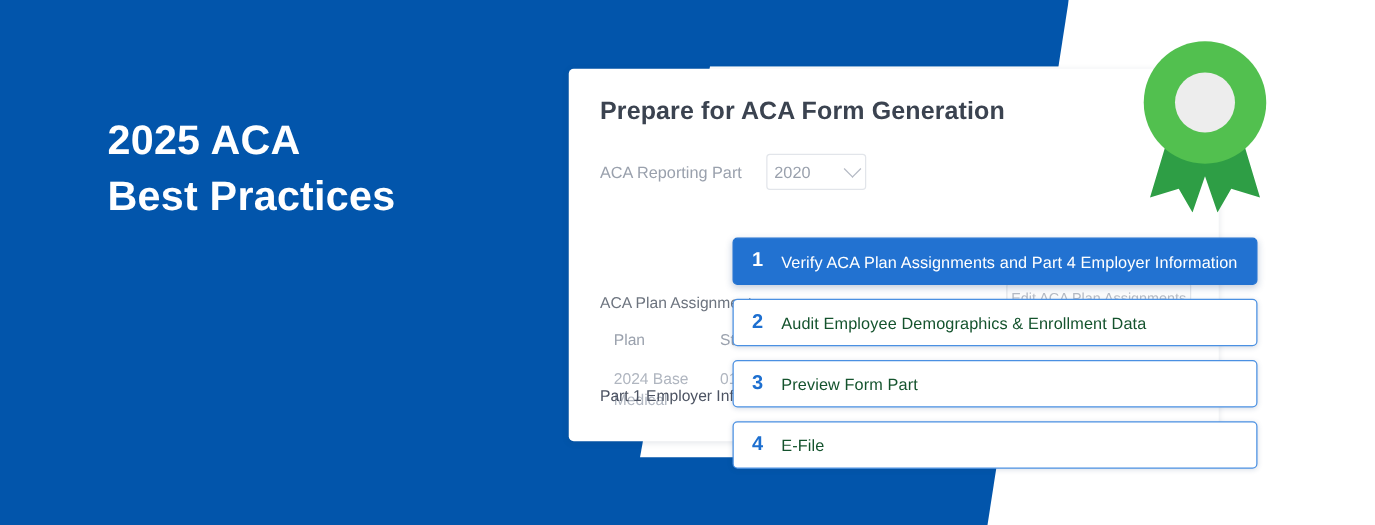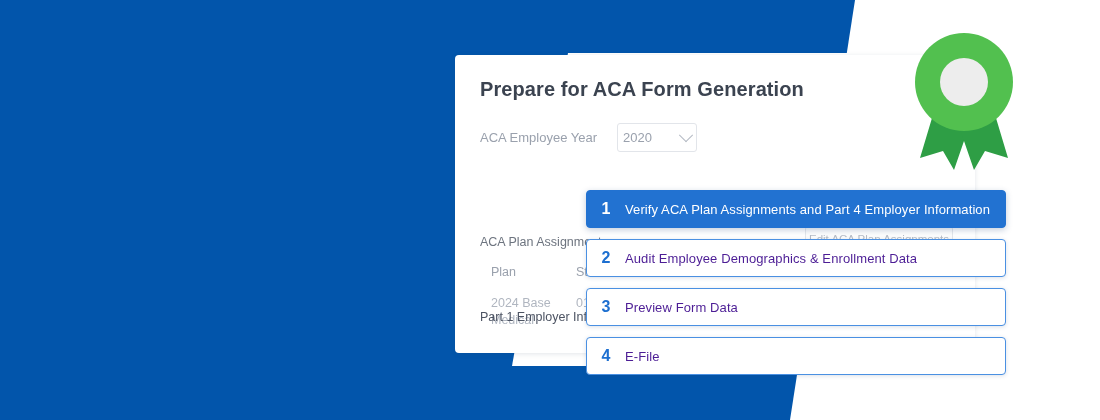--- a/index.html
+++ b/index.html
@@ -194,21 +194,21 @@
     width: 38px;
     text-align: center;
     font-size: 16px;
     font-weight: bold;
     color: #1d6fd0;
     flex: 0 0 38px;
   }
   .step.active .step-num { color: #ffffff; }
   .step-label {
     font-size: 13px;
-    color: #4c1d95;
+    color: #14532d;
     letter-spacing: 0.1px;
   }
   .step.active .step-label {
     color: #ffffff;
   }
 
   
   .ribbon {
     position: absolute;
     left: 912px;
@@ -219,27 +219,29 @@
   }
 </style>
 </head>
 <body>
 
 <div class="stage">
 
   <div class="blue-banner"></div>
   <div class="white-wedge"></div>
 
+  <div class="headline">2025 ACA
+Best Practices</div>
 
   <div class="app-card">
 
     <div class="card-title">Prepare for ACA Form Generation</div>
 
     <div class="field-row">
-      <span class="field-label">ACA Employee Year</span>
+      <span class="field-label">ACA Reporting Part</span>
       <div class="select-box">
         <span class="select-value">2020</span>
         <span class="chev"></span>
       </div>
     </div>
 
     <div class="section-head">ACA Plan Assignments</div>
 
     <div class="edit-btn">Edit ACA Plan Assignments</div>
 
@@ -266,21 +268,21 @@
       <span class="step-label">Verify ACA Plan Assignments and Part 4 Employer Information</span>
     </div>
 
     <div class="step">
       <span class="step-num">2</span>
       <span class="step-label">Audit Employee Demographics &amp; Enrollment Data</span>
     </div>
 
     <div class="step">
       <span class="step-num">3</span>
-      <span class="step-label">Preview Form Data</span>
+      <span class="step-label">Preview Form Part</span>
     </div>
 
     <div class="step">
       <span class="step-num">4</span>
       <span class="step-label">E-File</span>
     </div>
 
   </div>
 
   <svg class="ribbon" viewBox="0 0 104 140">

